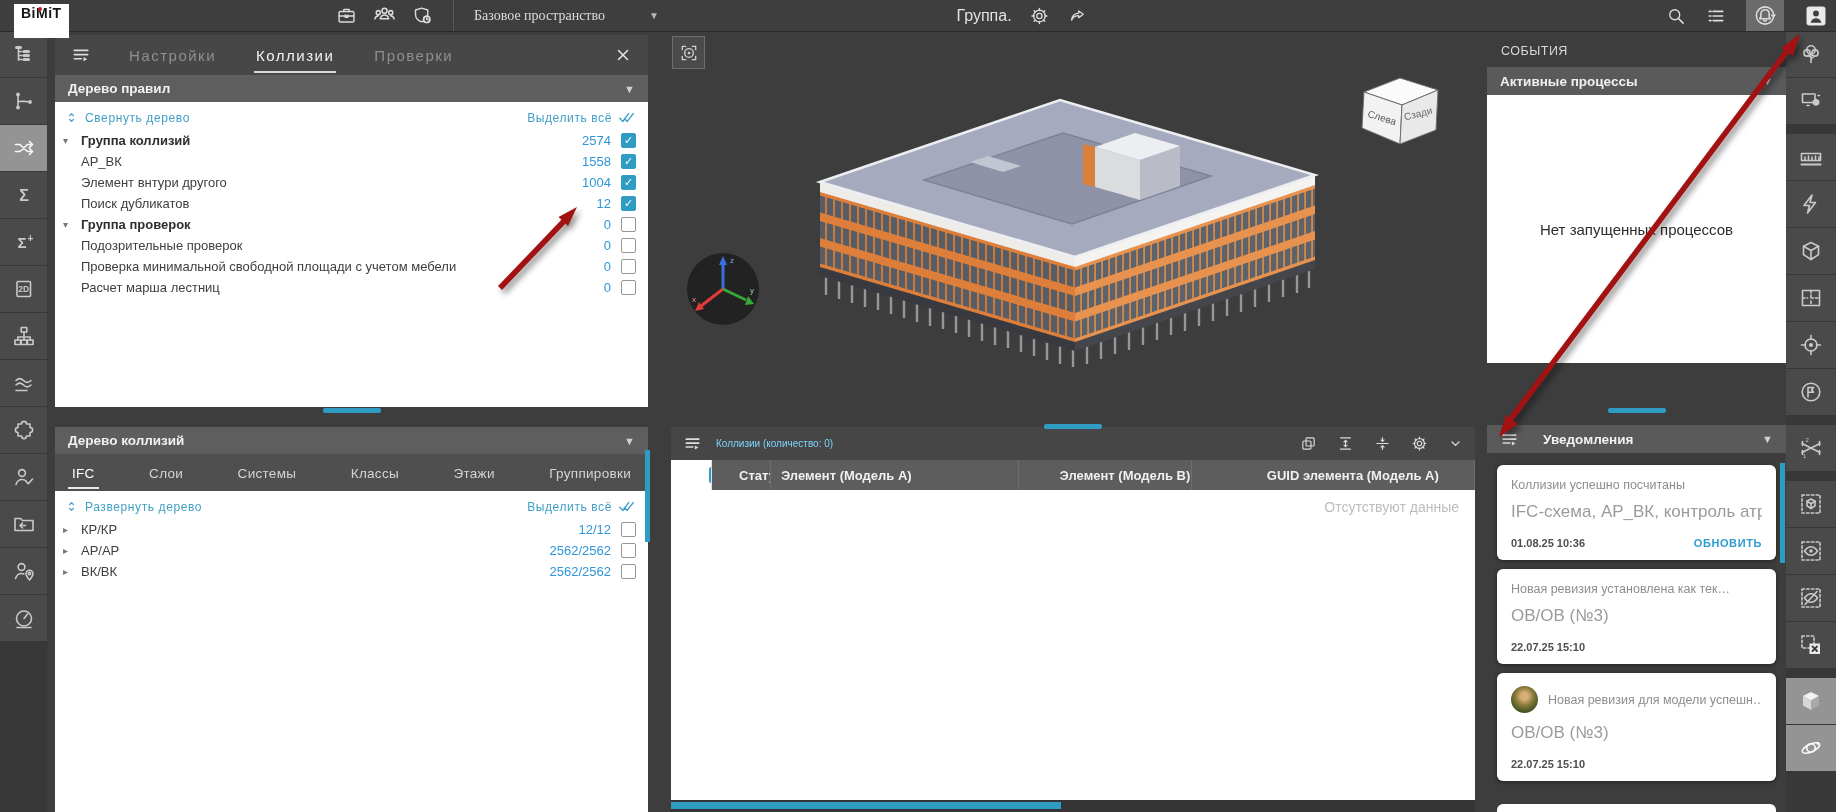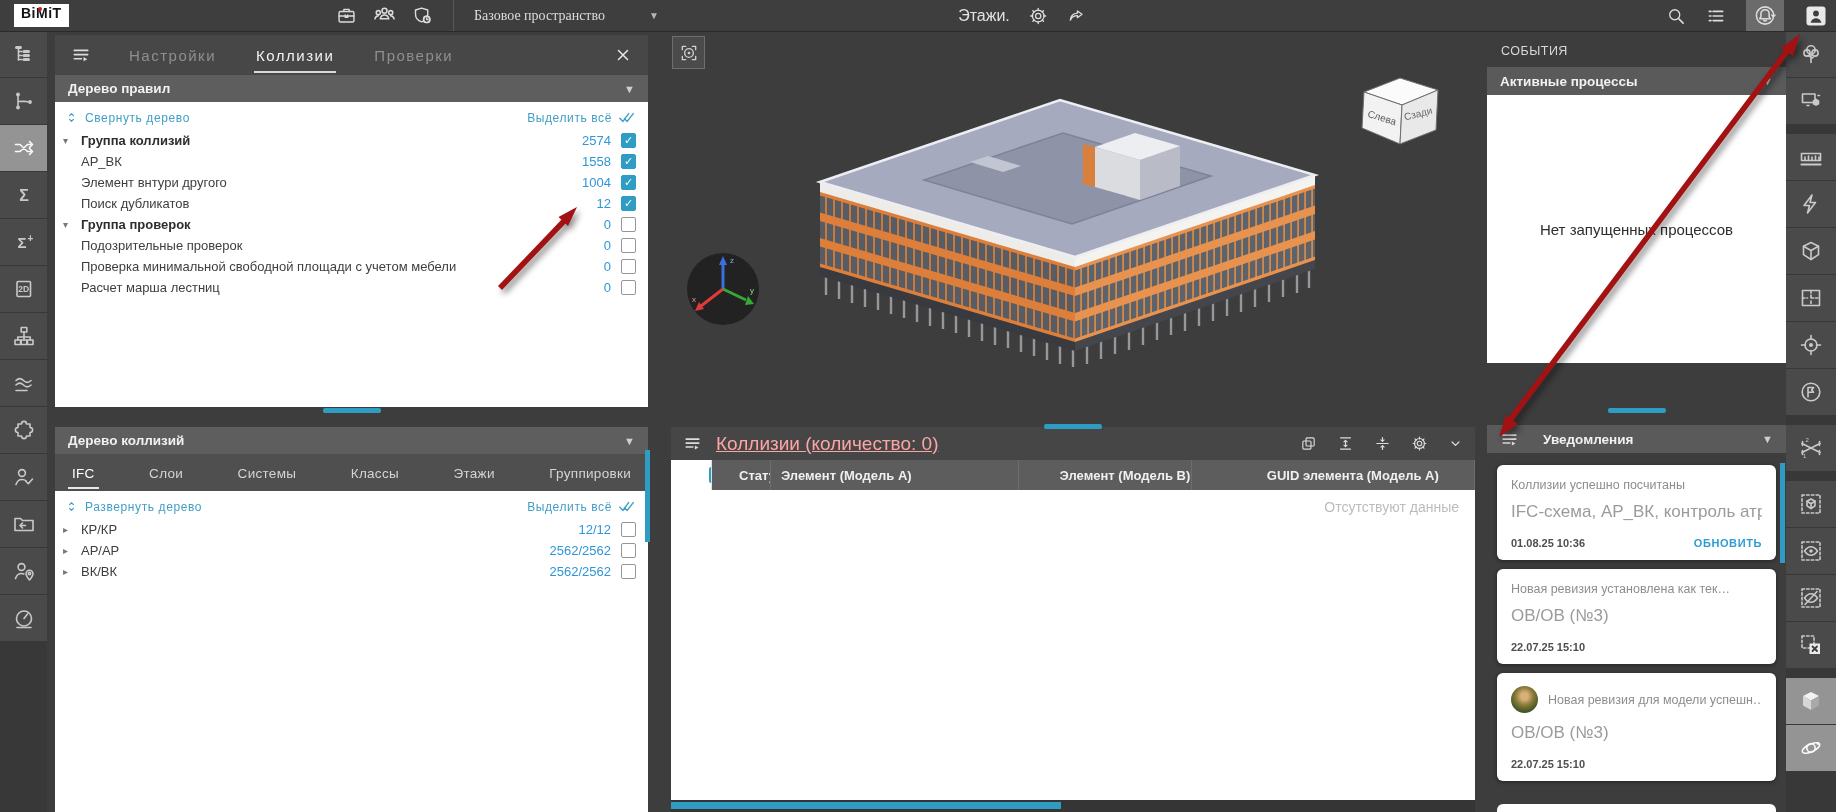--- a/index.html
+++ b/index.html
@@ -5,21 +5,21 @@
   html,body{margin:0;padding:0;}
   body{
     width:1836px;height:812px;position:relative;overflow:hidden;
     background:#3d3d3d;
     font-family:"Liberation Sans","DejaVu Sans",sans-serif;
     -webkit-font-smoothing:antialiased;
   }
   svg{display:block}
   
   .topbar{position:absolute;top:0;left:0;width:1836px;height:31px;background:#3e3e3e;border-bottom:1px solid #2a2a2a;z-index:60;}
-  .logo{position:absolute;left:14px;top:4px;background:#fff;color:#141414;font-weight:bold;font-size:14px;padding:1px 7px 6px;letter-spacing:.5px;}
+  .logo{position:absolute;left:14px;top:4px;background:#fff;color:#141414;font-weight:bold;font-size:14px;padding:1px 7px 17px;letter-spacing:.5px;}
   .logodot{position:absolute;left:24px;top:3px;width:4px;height:4px;background:#c62222;border-radius:50%;}
   .ws-group{position:absolute;left:336px;top:0;height:31px;display:flex;align-items:center;gap:16px;color:#d6d6d6;}
   .vsep{width:1px;height:31px;background:#585858;margin:0 4px;}
   .ws-select{display:flex;align-items:center;gap:44px;font-size:14px;color:#dcdcdc;cursor:pointer;font-family:Liberation Serif, serif;}
   .ws-caret{font-size:10px;color:#b5b5b5;}
   .title-group{position:absolute;left:1022px;transform:translateX(-50%);top:0;height:31px;display:flex;align-items:center;gap:18px;}
   .app-title{font-size:16px;color:#e2e2e2;}
   .top-right{position:absolute;right:8px;top:0;height:31px;display:flex;align-items:center;gap:20px;}
   .tb-ic{color:#dcdcdc;display:flex;align-items:center;justify-content:center;cursor:pointer;}
   .bell-tile{background:#6b6b6b;width:38px;height:31px;}
@@ -62,21 +62,21 @@
   
   .focus-btn{position:absolute;left:672px;top:36px;width:31px;height:31px;background:#4b4b4b;border:1px solid #6e6e6e;display:flex;align-items:center;justify-content:center;color:#cfcfcf;z-index:20;cursor:pointer;}
   .view-cube{position:absolute;left:1352px;top:68px;z-index:20;cursor:pointer;}
   .gizmo{position:absolute;left:684px;top:250px;z-index:20;cursor:pointer;}
   .building{position:absolute;left:795px;top:92px;z-index:10;}
   .bottom-strip{position:absolute;left:671px;top:800px;width:804px;height:12px;background:#353535;z-index:35;}
   .teal-hbar{position:absolute;left:0;top:2px;width:390px;height:7px;background:#2e9cc3;cursor:grab;}
   
   .table-panel{position:absolute;left:671px;top:427px;width:804px;height:373px;background:#fff;z-index:30;}
   .table-toolbar{position:relative;height:33px;background:#464646;display:flex;align-items:center;color:#e8e8e8;padding:0 12px;box-sizing:border-box;gap:14px;}
-  .tt-title{font-size:19px;color:#fca5a5;text-decoration:underline;}
+  .tt-title{font-size:10px;color:#7dd3fc;}
   .tt-icons{margin-left:auto;display:flex;align-items:center;gap:20px;color:#d5d5d5;}
   .table-dash{top:-3px;}
   .thead{display:flex;height:30px;background:#5d5d5d;color:#f0f0f0;font-weight:bold;font-size:13px;}
   .th{display:flex;align-items:center;justify-content:center;box-sizing:border-box;border-right:1px solid #6d6d6d;white-space:nowrap;overflow:hidden;padding-left:40px;}
   .th.left{justify-content:flex-start;padding-left:10px;}
   .th-check{background:#fff;display:flex;align-items:center;justify-content:center;border-right:1px solid #e0e0e0;}
   .hdr-cbx{width:16px;height:16px;border:2px solid #2e9cc3;border-radius:2px;background:#fff;box-sizing:border-box;cursor:pointer;}
   .empty-text{position:absolute;top:72px;right:16px;color:#bcbcbc;font-size:14px;}
   
   .right-panel{position:absolute;left:1487px;top:31px;width:299px;bottom:0;background:#3d3d3d;z-index:30;}
@@ -128,21 +128,21 @@
           <path d="M16.8 14.8v1.7h1.5"></path>
         </svg>
       </span>
     <div class="vsep"></div>
     <div class="ws-select">
       <span>Базовое пространство</span>
       <span class="ws-caret">▼</span>
     </div>
   </div>
   <div class="title-group">
-    <span class="app-title">Этажи.</span>
+    <span class="app-title">Группа.</span>
     <span class="tb-ic">
         <svg viewBox="0 0 24 24" width="20" height="20" fill="none" stroke="currentColor" stroke-width="1.6" stroke-linecap="round" stroke-linejoin="round">
           <circle cx="12" cy="12" r="3.2"></circle>
           <circle cx="12" cy="12" r="7"></circle>
           <path d="M12 3v2.4M12 18.6V21M3 12h2.4M18.6 12H21M5.6 5.6l1.7 1.7M16.7 16.7l1.7 1.7M18.4 5.6l-1.7 1.7M7.3 16.7l-1.7 1.7"></path>
         </svg>
       </span>
     <span class="tb-ic">
         <svg viewBox="0 0 24 24" width="20" height="20" fill="none" stroke="currentColor" stroke-width="1.6" stroke-linecap="round" stroke-linejoin="round">
           <path d="M13.5 6L19 10l-5.5 4v-2.5C9 11.5 6.5 13.5 5 17c.3-5 2.7-8 8.5-8.5z"></path>

